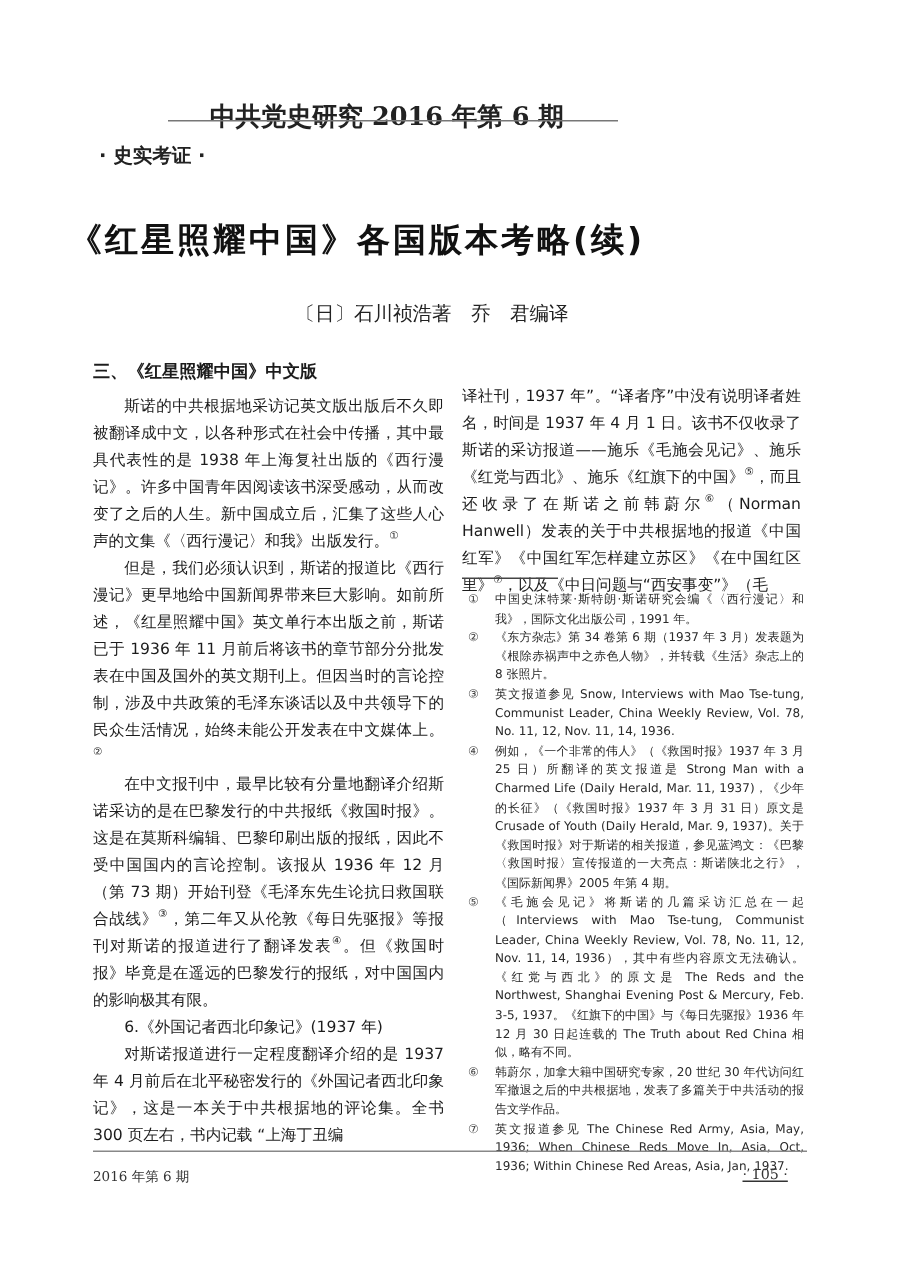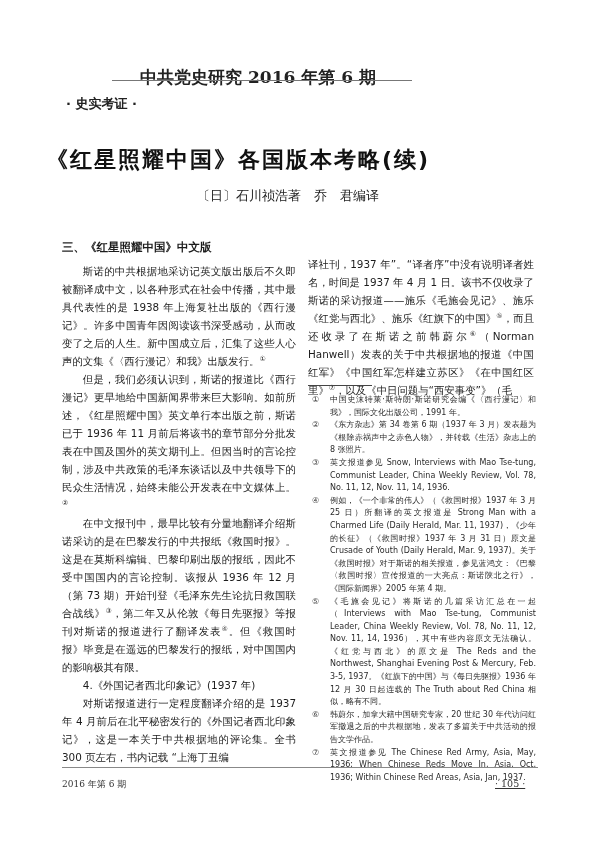--- a/index.html
+++ b/index.html
@@ -17,21 +17,21 @@
       border-top: 1px solid #777;
     }
     .section-tag {
       position: absolute; left: 66px; top: 95px; font-size: 13px; font-weight: bold; color: #222;
     }
     .article-title {
       position: absolute; left: 0; width: 476px; top: 145px; text-align: center;
       font-size: 22px; font-weight: bold; letter-spacing: 2px; color: #111;
     }
     .byline {
-      position: absolute; left: 0; width: 576px; top: 187px; text-align: center;
+      position: absolute; left: 0; width: 576px; top: 200px; text-align: center;
       font-size: 13px; color: #222;
     }
     .col {
       position: absolute; top: 238px; font-size: 10.4px; line-height: 18px; color: #1c1c1c;
       text-align: justify;
     }
     .col-left { left: 62px; width: 234px; }
     .col-right { left: 308px; width: 226px; margin-top: 17px; }
     .col p { margin: 0; }
     .indent { text-indent: 2em; }
@@ -68,21 +68,21 @@
 <div class="section-tag">· 史实考证 ·</div>
 
 <div class="article-title">《红星照耀中国》各国版本考略(续)</div>
 <div class="byline">〔日〕石川祯浩著　乔　君编译</div>
 
 <div class="col col-left">
   <p class="sec-heading">三、《红星照耀中国》中文版</p>
   <p class="indent"><span>斯诺的中共根据地采访记英文版出版后不久即被翻译成中文，以各种形式在社会中传播，其中最具代表性的是 1938 年上海复社出版的《西行漫记》。许多中国青年因阅读该书深受感动，从而改变了之后的人生。新中国成立后，汇集了这些人心声的文集《〈西行漫记〉和我》出版发行。</span><sup>①</sup></p>
   <p class="indent"><span>但是，我们必须认识到，斯诺的报道比《西行漫记》更早地给中国新闻界带来巨大影响。如前所述，《红星照耀中国》英文单行本出版之前，斯诺已于 1936 年 11 月前后将该书的章节部分分批发表在中国及国外的英文期刊上。但因当时的言论控制，涉及中共政策的毛泽东谈话以及中共领导下的民众生活情况，始终未能公开发表在中文媒体上。</span><sup>②</sup></p>
   <p class="indent"><span>在中文报刊中，最早比较有分量地翻译介绍斯诺采访的是在巴黎发行的中共报纸《救国时报》。这是在莫斯科编辑、巴黎印刷出版的报纸，因此不受中国国内的言论控制。该报从 1936 年 12 月（第 73 期）开始刊登《毛泽东先生论抗日救国联合战线》</span><sup>③</sup><span>，第二年又从伦敦《每日先驱报》等报刊对斯诺的报道进行了翻译发表</span><sup>④</sup><span>。但《救国时报》毕竟是在遥远的巴黎发行的报纸，对中国国内的影响极其有限。</span></p>
-  <p class="sub-heading">4.《外国记者西北印象记》(1937 年)</p>
+  <p class="sub-heading">6.《外国记者西北印象记》(1937 年)</p>
   <p class="indent">对斯诺报道进行一定程度翻译介绍的是 1937 年 4 月前后在北平秘密发行的《外国记者西北印象记》，这是一本关于中共根据地的评论集。全书 300 页左右，书内记载 “上海丁丑编</p>
 </div>
 
 <div class="col col-right">
   <p><span>译社刊，1937 年”。“译者序”中没有说明译者姓名，时间是 1937 年 4 月 1 日。该书不仅收录了斯诺的采访报道——施乐《毛施会见记》、施乐《红党与西北》、施乐《红旗下的中国》</span><sup>⑤</sup><span>，而且还收录了在斯诺之前韩蔚尔</span><sup>⑥</sup><span>（Norman Hanwell）发表的关于中共根据地的报道《中国红军》《中国红军怎样建立苏区》《在中国红区里》</span><sup>⑦</sup><span>，以及《中日问题与“西安事变”》（毛</span></p>
 </div>
 
 <div class="fn-rule"></div>
 
 <div class="footnotes">

